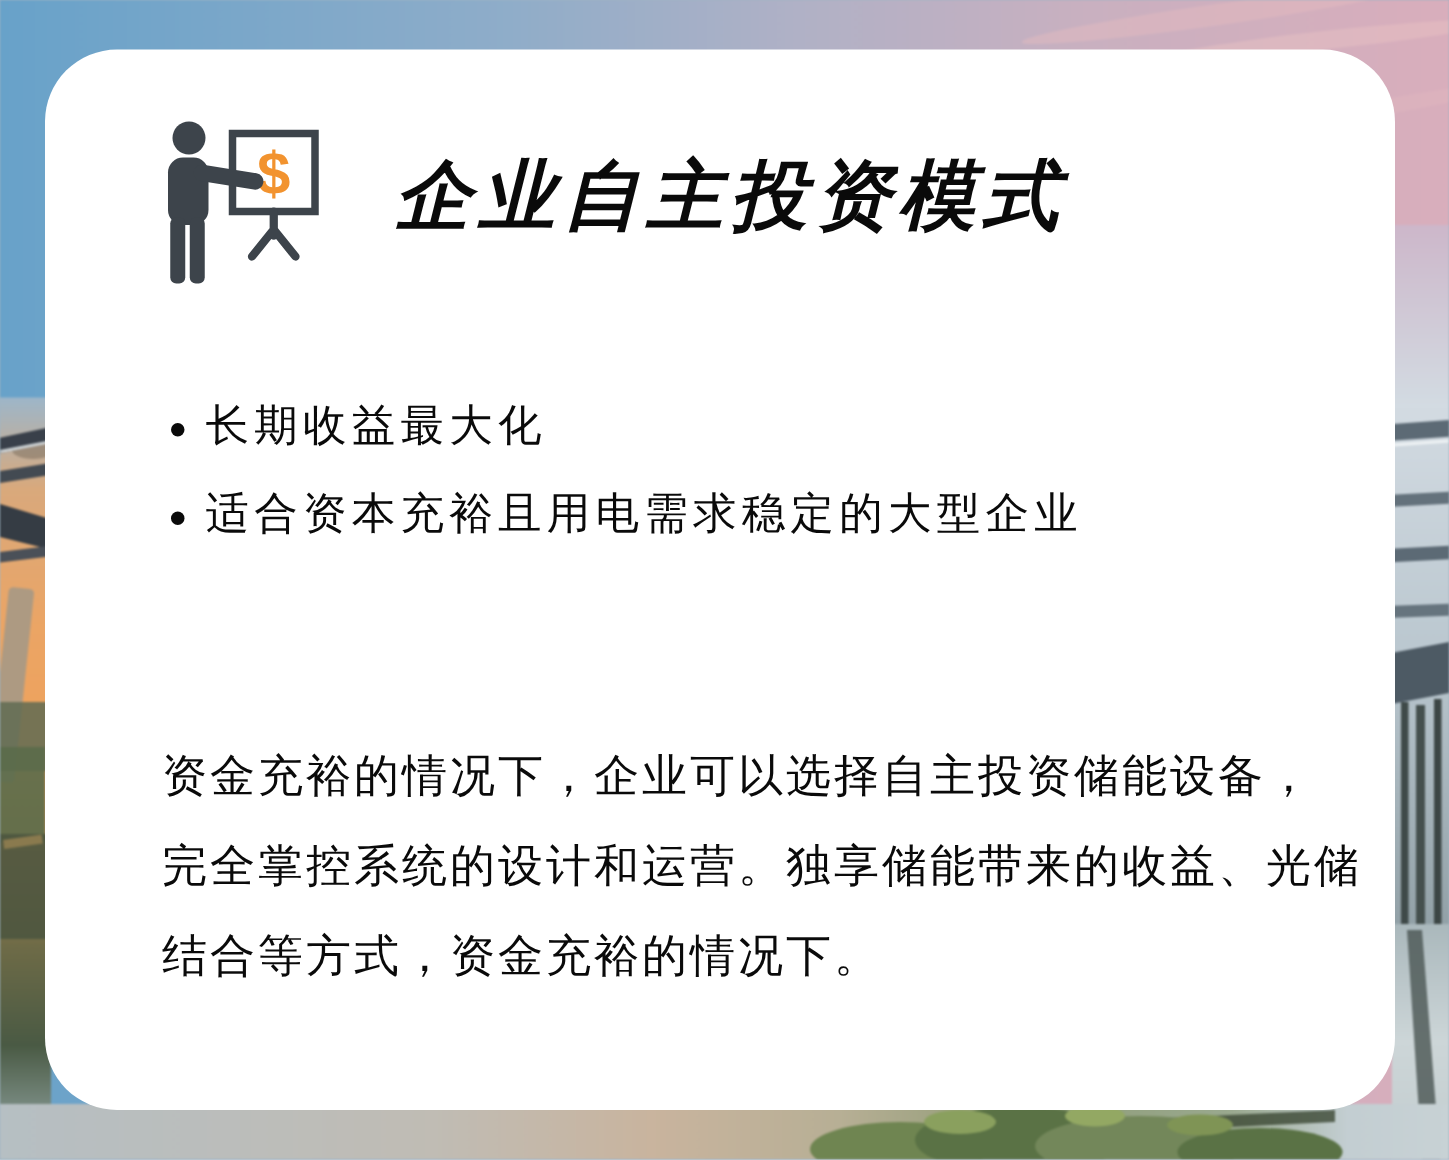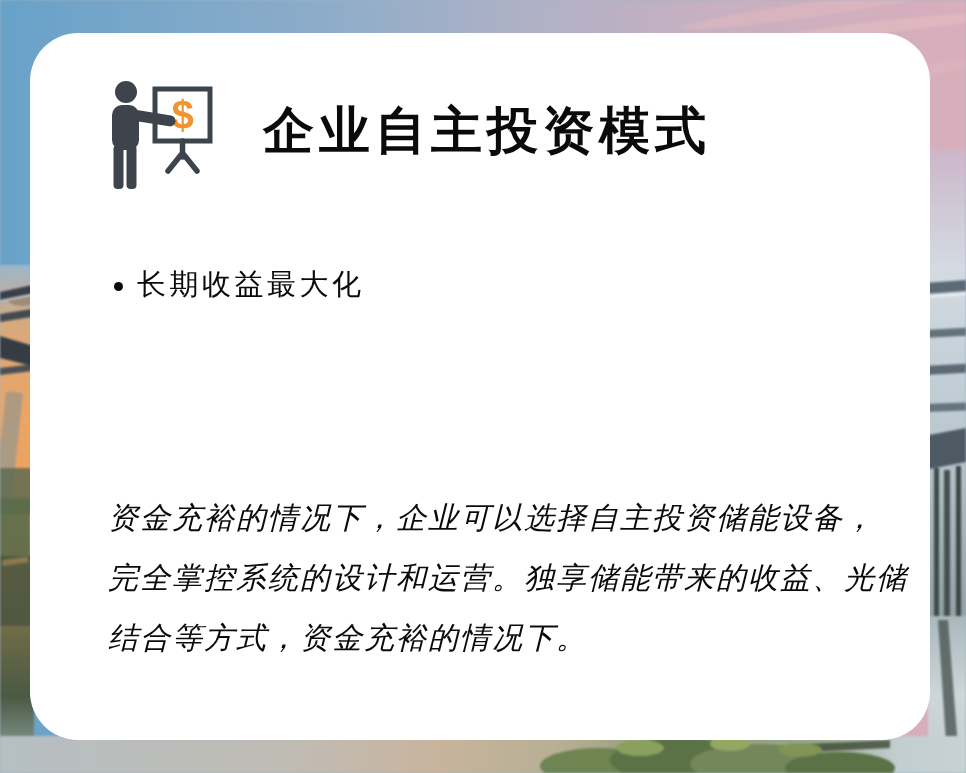--- a/index.html
+++ b/index.html
@@ -4,30 +4,30 @@
 <style>
   html,body{margin:0;padding:0;width:966px;height:773px;overflow:hidden;background:#9fb3c4;}
   .stage{position:relative;width:966px;height:773px;overflow:hidden;
          font-family:"Liberation Sans","DejaVu Sans",sans-serif;}
   .bg{position:absolute;left:0;top:0;width:966px;height:773px;filter:blur(0.8px);}
   .card{position:absolute;left:30px;top:33px;width:900px;height:707px;
         background:#ffffff;border-radius:48px;}
   .header-icon{position:absolute;left:66px;top:46px;width:130px;height:160px;}
   .title{position:absolute;left:233px;top:64px;margin:0;
          font-size:51px;font-weight:800;letter-spacing:5px;color:#0a0a0a;
-         white-space:nowrap;}
+         white-space:nowrap;font-style:italic;}
   .bullets{position:absolute;left:84px;top:236px;margin:0;padding:0;list-style:none;}
   .bullet{display:flex;align-items:center;margin-bottom:28px;}
   .dot{width:9px;height:9px;border-radius:50%;background:#0a0a0a;
        margin:4px 14px 0 0;flex:none;}
   .btext{font-size:29px;line-height:31px;letter-spacing:3.5px;font-weight:500;
          color:#0a0a0a;white-space:nowrap;}
   .para{position:absolute;left:78px;top:455px;}
   .pline{font-size:30px;line-height:60px;letter-spacing:2px;font-weight:500;
-         color:#0a0a0a;white-space:nowrap;font-style:italic;}
+         color:#0a0a0a;white-space:nowrap;}
 </style>
 </head>
 <body>
 
 <div class="stage">
 
   <svg class="bg" viewBox="0 0 966 773" preserveAspectRatio="none">
     <defs>
       <linearGradient id="skyG" x1="0" y1="0" x2="1" y2="0">
         <stop offset="0" stop-color="#68a2c9"></stop>
@@ -162,20 +162,24 @@
       <use href="#icon-main" transform="matrix(1 0 0 -1 0 224)" mask="url(#fadeM)"></use>
     </svg>
 
     <h1 class="title">企业自主投资模式</h1>
 
     <ul class="bullets">
       <li class="bullet">
         <span class="dot"></span>
         <span class="btext">长期收益最大化</span>
       </li>
+      <li class="bullet">
+        <span class="dot"></span>
+        <span class="btext">适合资本充裕且用电需求稳定的大型企业</span>
+      </li>
     </ul>
 
     <div class="para">
       <div class="pline">资金充裕的情况下，企业可以选择自主投资储能设备，</div>
       <div class="pline">完全掌控系统的设计和运营。独享储能带来的收益、光储</div>
       <div class="pline">结合等方式，资金充裕的情况下。</div>
     </div>
 
   </div>
 </div>

